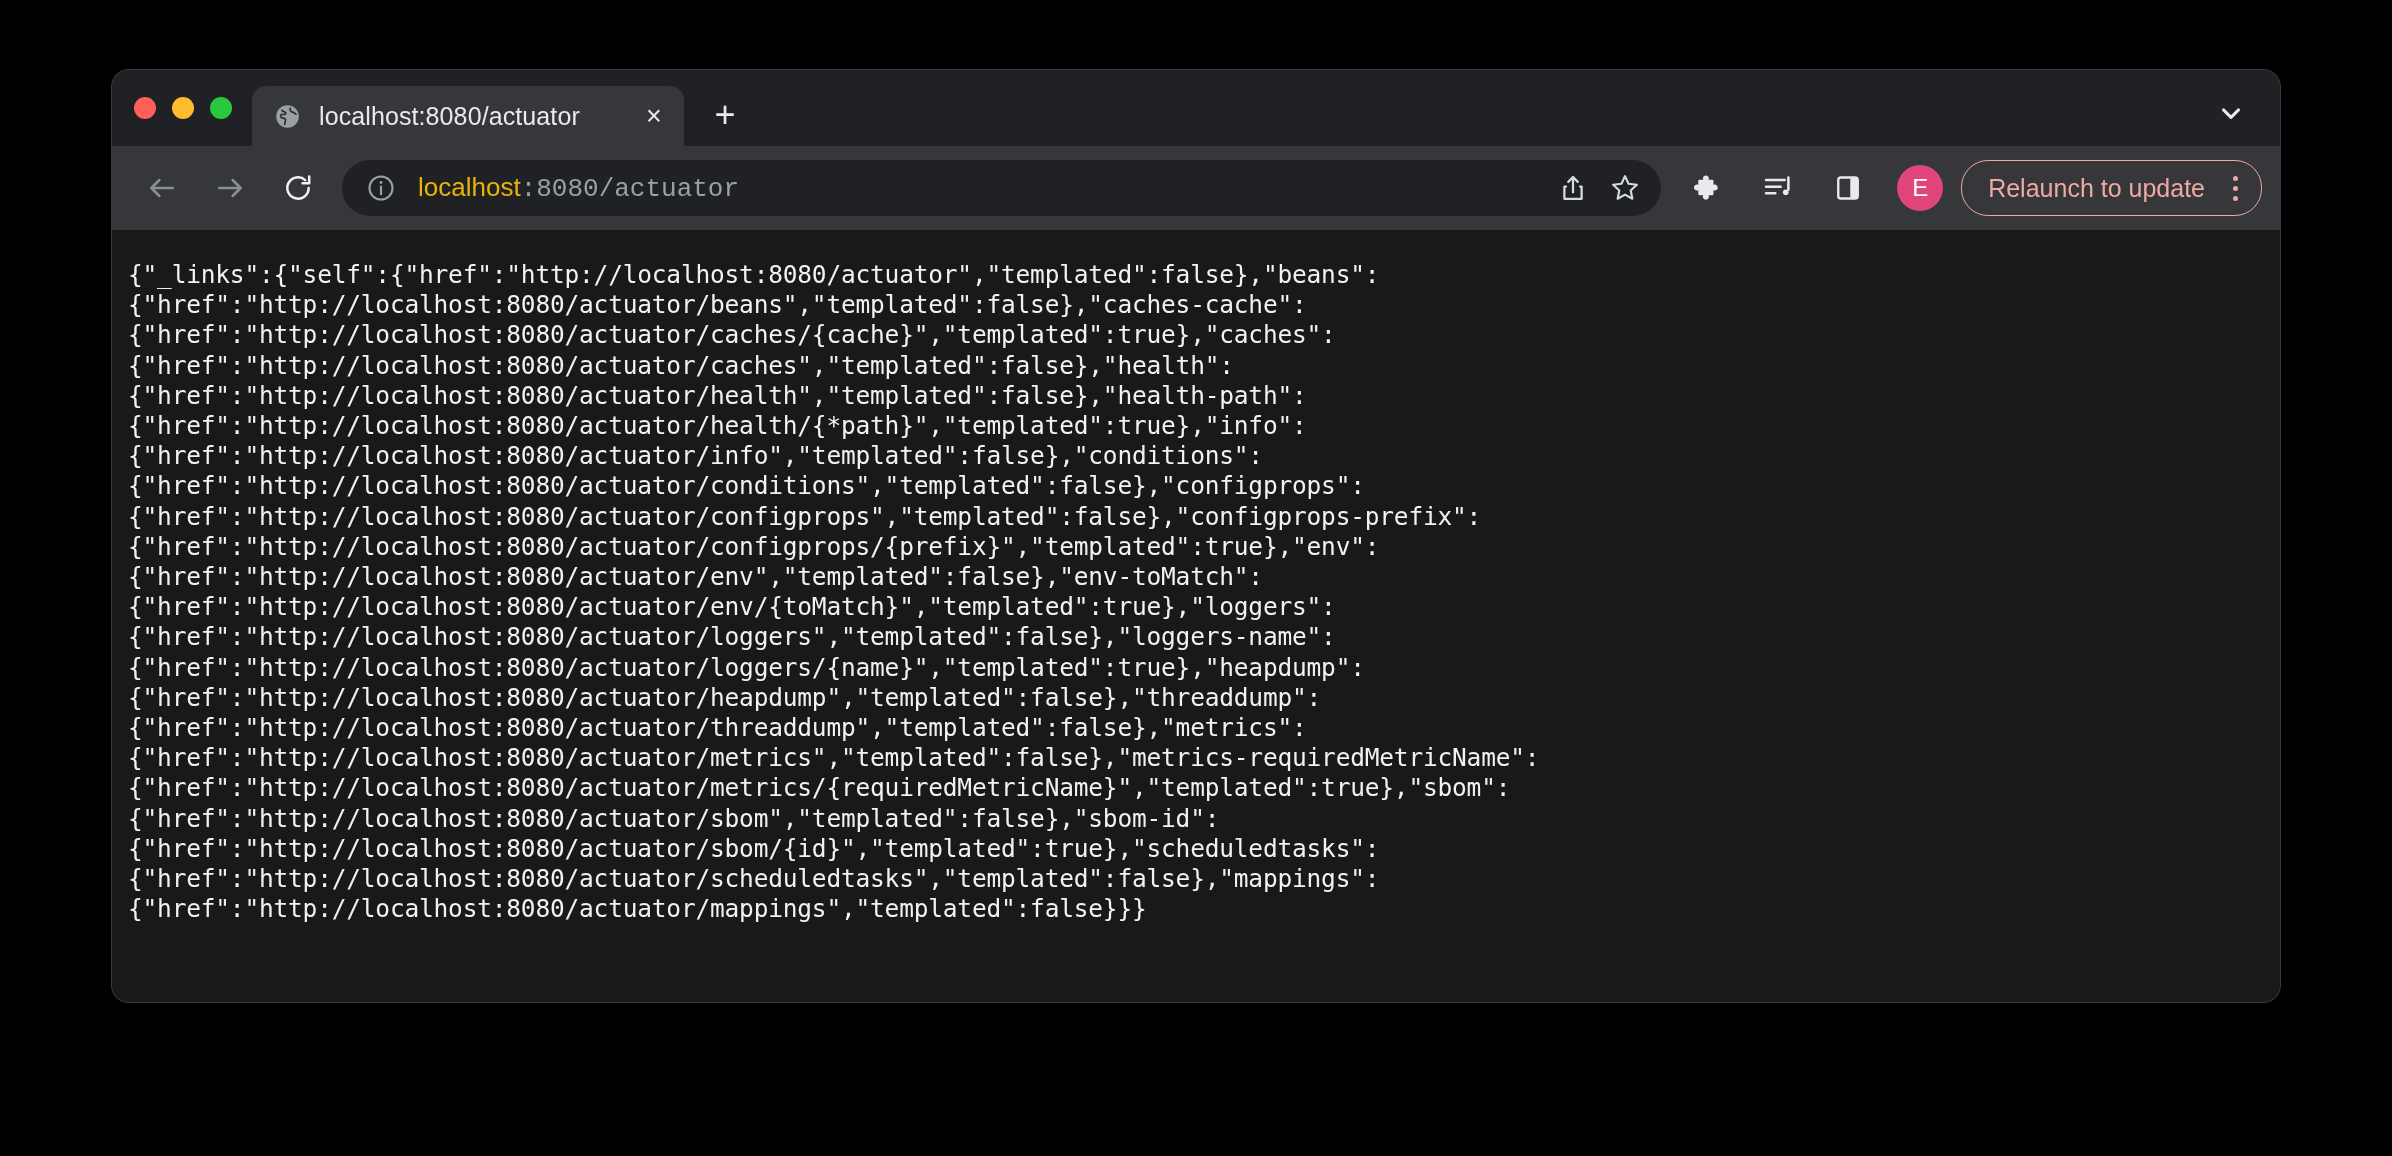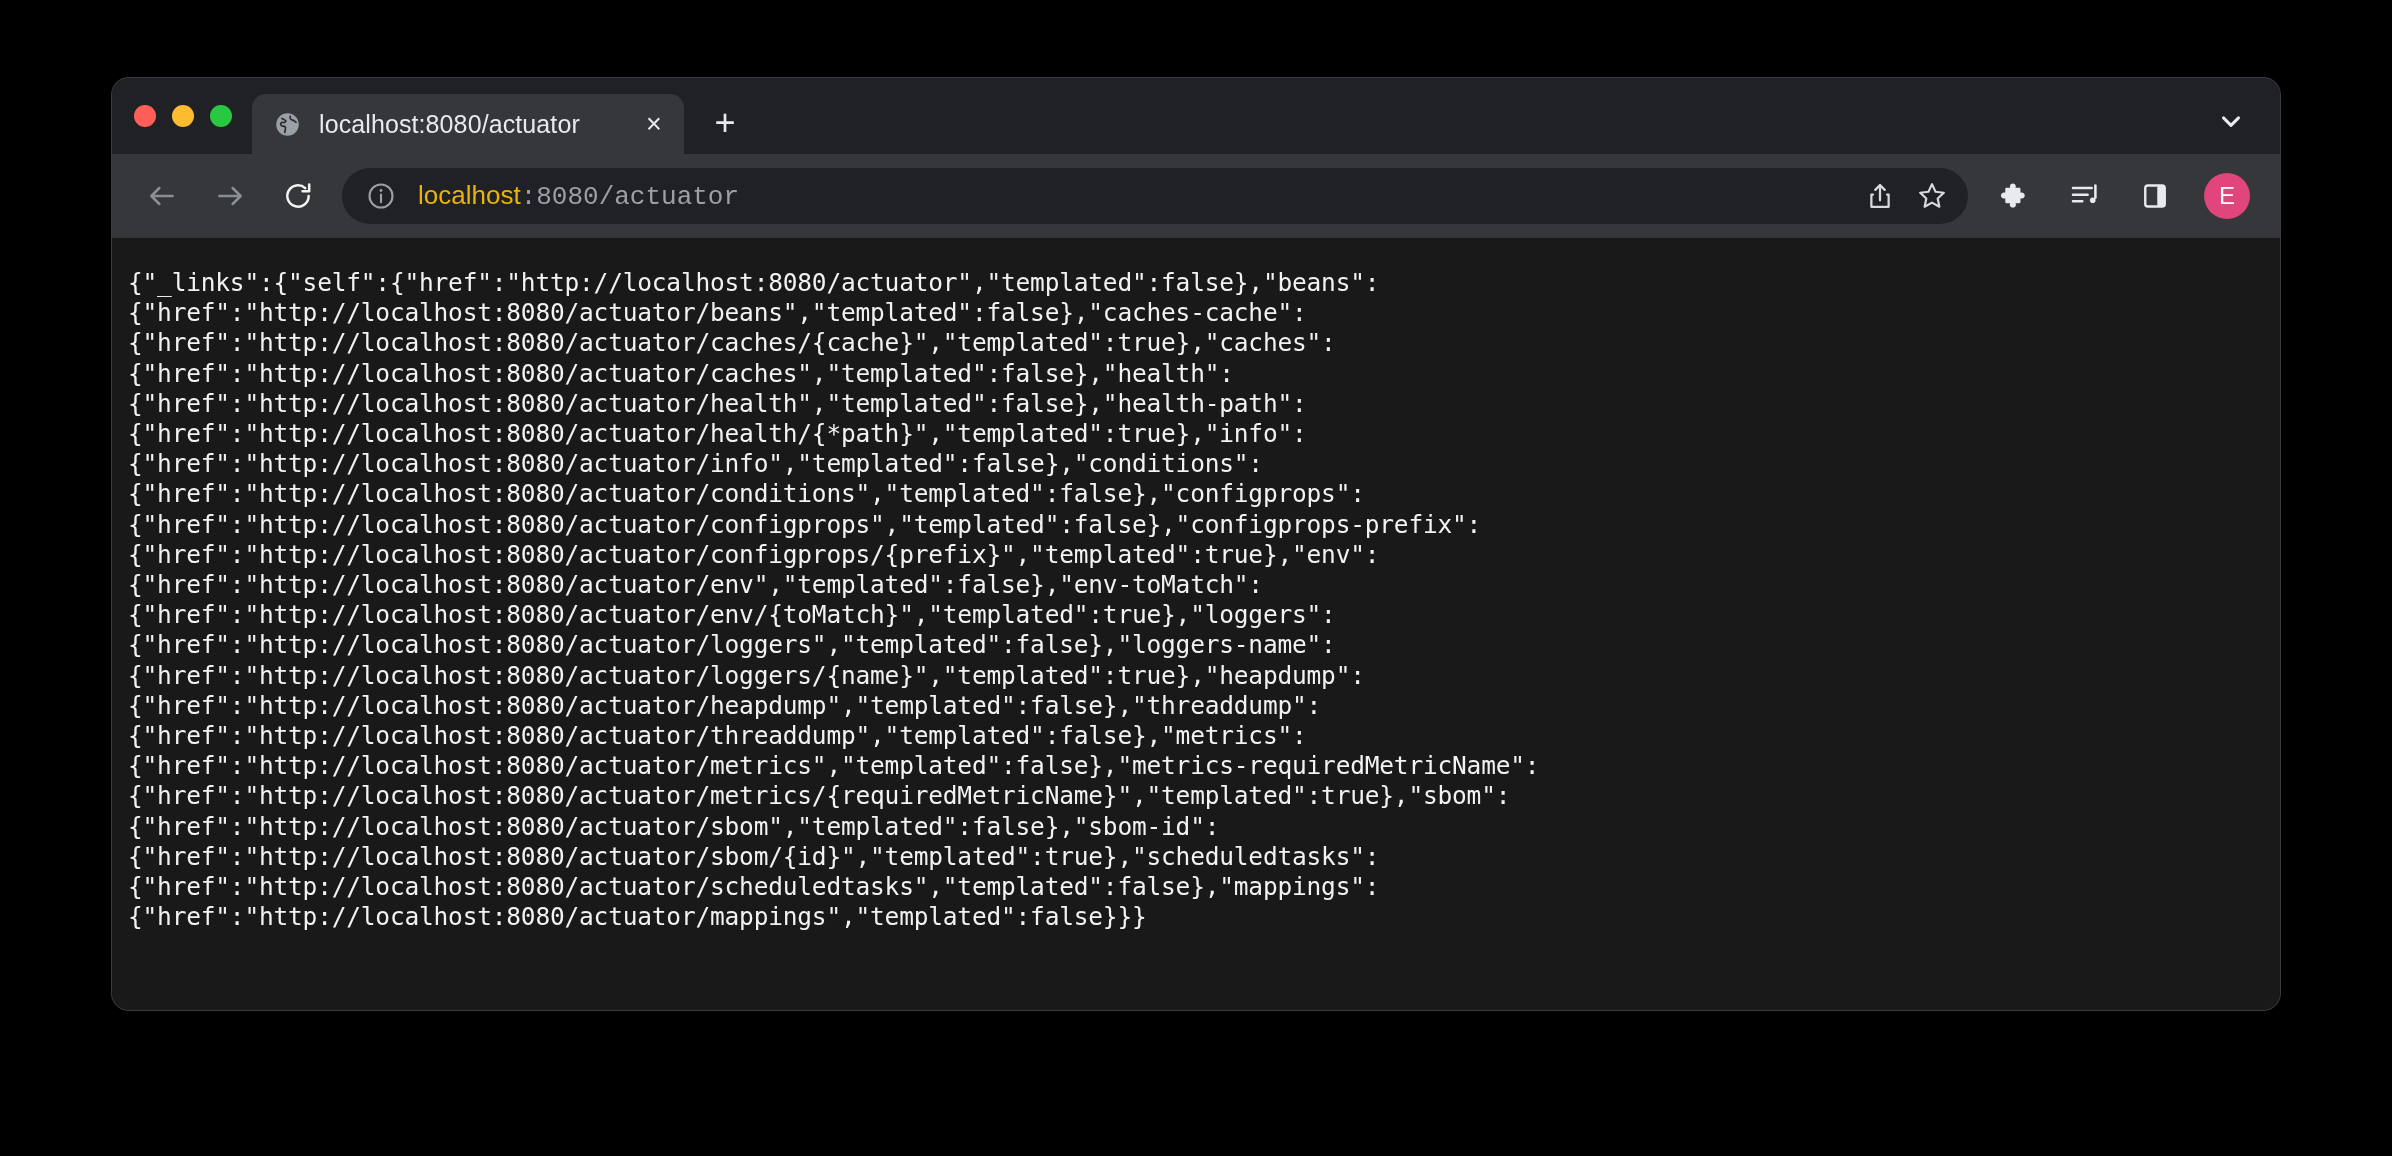--- a/index.html
+++ b/index.html
@@ -11,21 +11,21 @@
     overflow: hidden;
   }
   body {
     font-family: "Liberation Sans", sans-serif;
   }
 
   
   #browser-window {
     position: absolute;
     left: 112px;
-    top: 78px;
+    top: 70px;
     width: 2168px;
     height: 932px;
     background: #202124;
     border-radius: 17px;
     overflow: hidden;
     box-shadow: 0 0 0 1px #3a3c3f;
   }
 
   
   #tab-strip {
@@ -361,20 +361,28 @@
 
       <div class="toolbar-icon-button">
         <svg width="30" height="30" viewBox="0 0 24 24">
           <rect x="4.2" y="3.6" width="15.6" height="16.8" rx="2.1" fill="none" stroke="#E8EAED" stroke-width="1.9"></rect>
           <rect x="13.8" y="3.6" width="6" height="16.8" rx="2.1" fill="#E8EAED"></rect>
         </svg>
       </div>
 
       <div id="profile-avatar">E</div>
 
+      <div id="relaunch-button">
+        <span id="relaunch-label">Relaunch to update</span>
+        <span id="relaunch-menu-icon">
+          <span></span>
+            <span></span>
+            <span></span>
+        </span>
+      </div>
 
     </div>
   </div>
 
   <div id="page-content">
     <pre id="json-body">{"_links":{"self":{"href":"http://localhost:8080/actuator","templated":false},"beans":
 {"href":"http://localhost:8080/actuator/beans","templated":false},"caches-cache":
 {"href":"http://localhost:8080/actuator/caches/{cache}","templated":true},"caches":
 {"href":"http://localhost:8080/actuator/caches","templated":false},"health":
 {"href":"http://localhost:8080/actuator/health","templated":false},"health-path":

